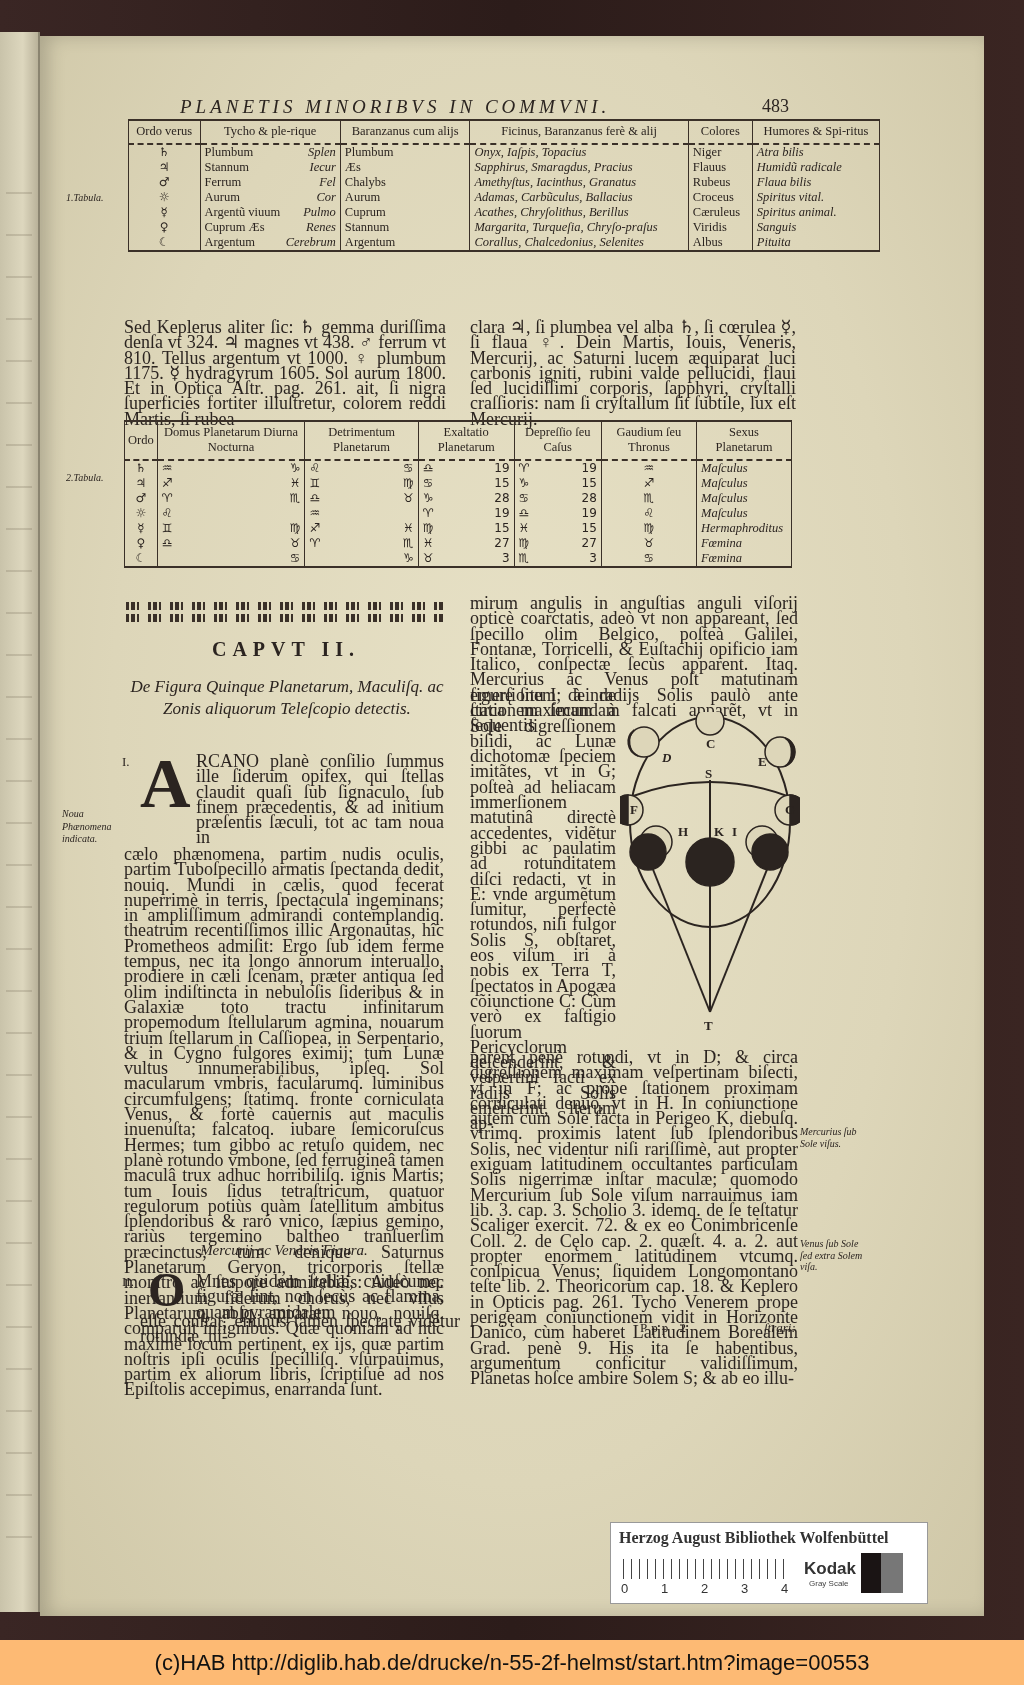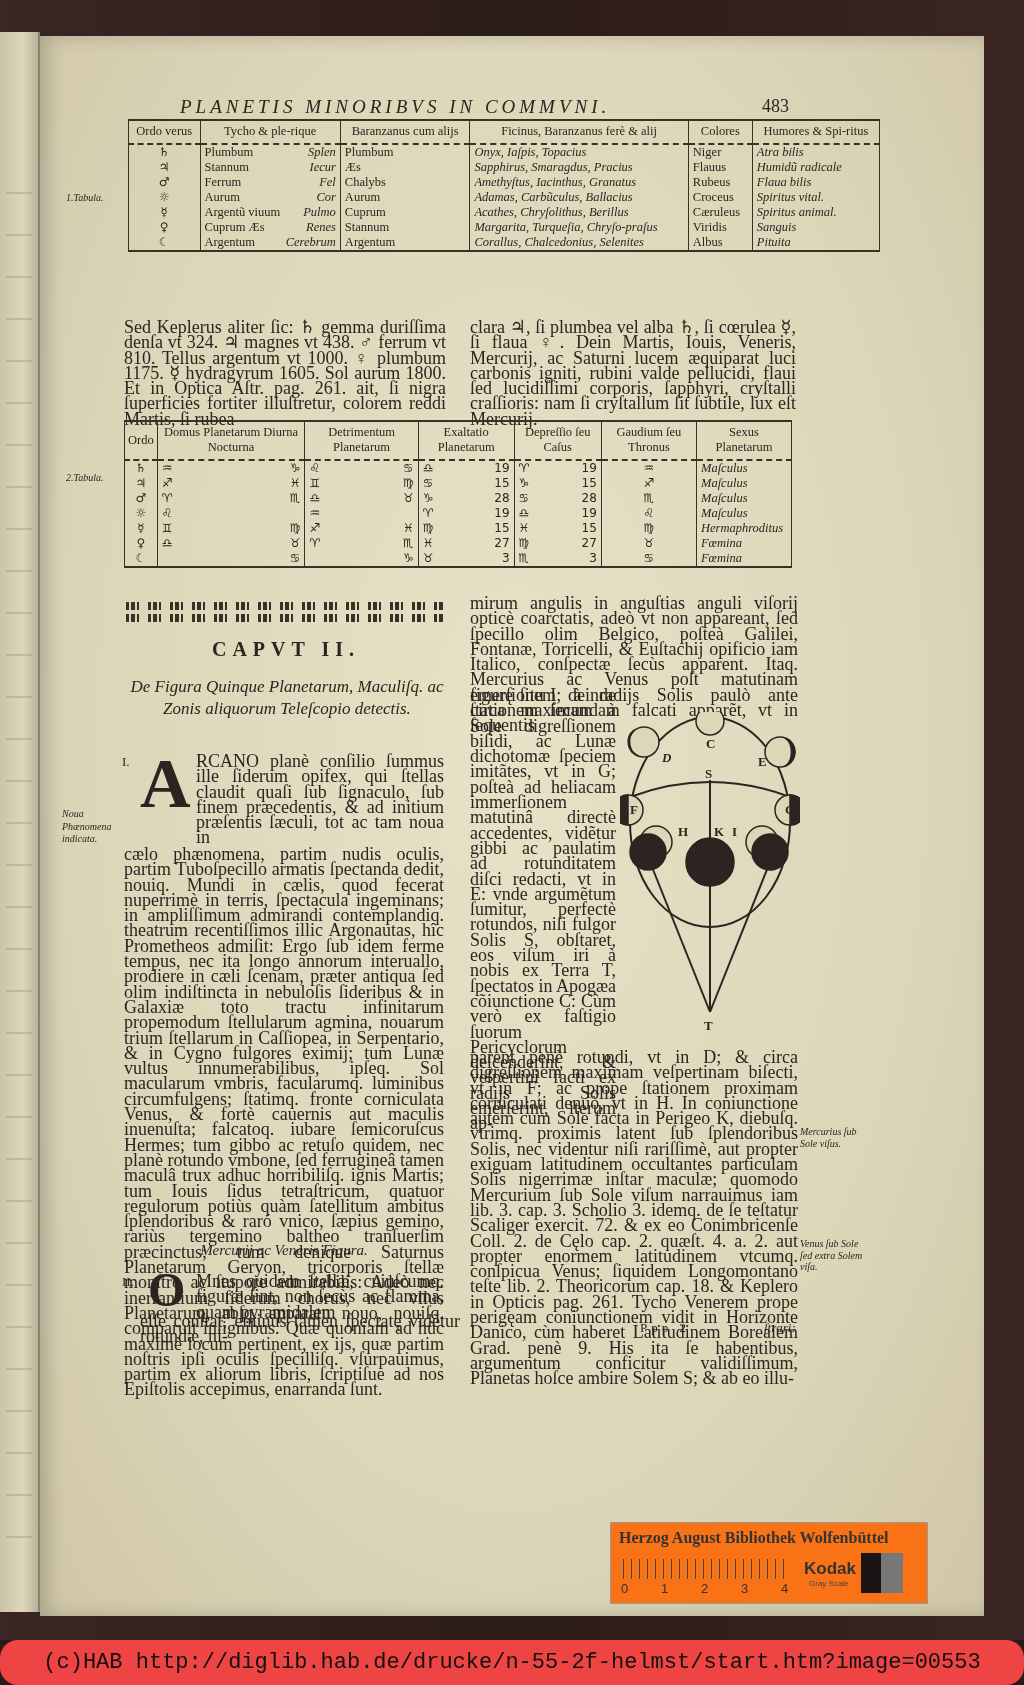--- a/index.html
+++ b/index.html
@@ -71,33 +71,33 @@
   #right-col-top { left: 470px; top: 596px; width: 328px; }
   #right-col-narrow { left: 470px; top: 688px; width: 146px; }
   #right-col-bottom { left: 470px; top: 1050px; width: 328px; }
   #signature { left: 640px; top: 1320px; font-size: 13px; letter-spacing: 4px; }
   #catchword { left: 764px; top: 1320px; font-size: 13px; font-style: italic; }
 
   
   #diagram { left: 620px; top: 712px; width: 180px; height: 330px; }
 
   
-  #colorbar { position: absolute; left: 610px; top: 1522px; width: 318px; height: 82px; background: #f97316; border: 1px solid #999; }
+  #colorbar { position: absolute; left: 610px; top: 1522px; width: 318px; height: 82px; background: #ffffff; border: 1px solid #999; }
   #colorbar-title { position: absolute; left: 8px; top: 6px; font-family: "Liberation Serif", serif; font-weight: bold; font-size: 16px; color: #333; white-space: nowrap; }
   #ruler { position: absolute; left: 12px; top: 36px; width: 166px; height: 20px; border-bottom: none;
     background: repeating-linear-gradient(90deg, #444 0 1px, transparent 1px 8px); }
   .ruler-num { position: absolute; top: 58px; font-family: "Liberation Sans", sans-serif; font-size: 13px; color: #333; }
   #kodak { position: absolute; left: 193px; top: 36px; font-family: "Liberation Sans", sans-serif; font-weight: bold; font-size: 17px; color: #333; }
   #grayscale { position: absolute; left: 198px; top: 56px; font-family: "Liberation Sans", sans-serif; font-size: 8px; color: #444; }
   #gray-black { position: absolute; left: 250px; top: 30px; width: 20px; height: 40px; background: #1a1414; }
   #gray-mid { position: absolute; left: 270px; top: 30px; width: 22px; height: 40px; background: #777; }
 
   
-  #footer { position: absolute; left: 0; top: 1640px; width: 1024px; height: 45px; background: #ef4444;
-    font-family: Liberation Mono, monospace; font-size: 22px; color: #111; text-align: center; line-height: 45px; border-radius: 18px; }
+  #footer { position: absolute; left: 0; top: 1640px; width: 1024px; height: 45px; background: #fdba74;
+    font-family: Liberation Sans, sans-serif; font-size: 22px; color: #111; text-align: center; line-height: 45px; }
 </style>
 </head>
 <body>
 
 <div id="scan"></div>
 <div id="left-page">
     <div id="left-page-strip"></div>
   </div>
 <div id="page"></div>
 

